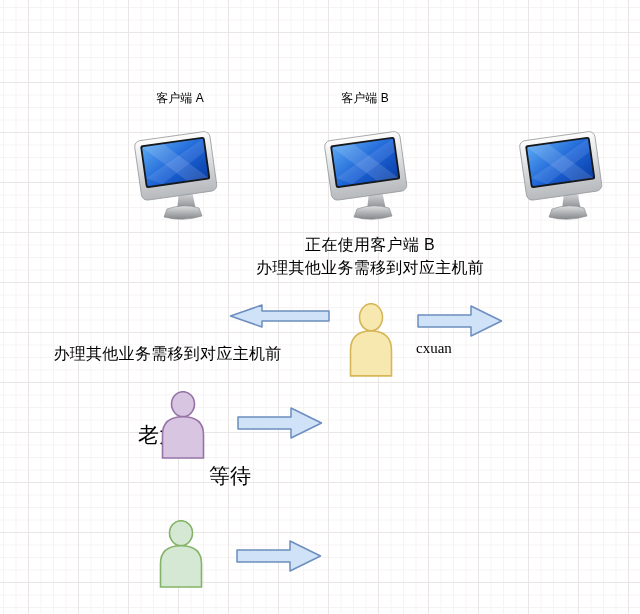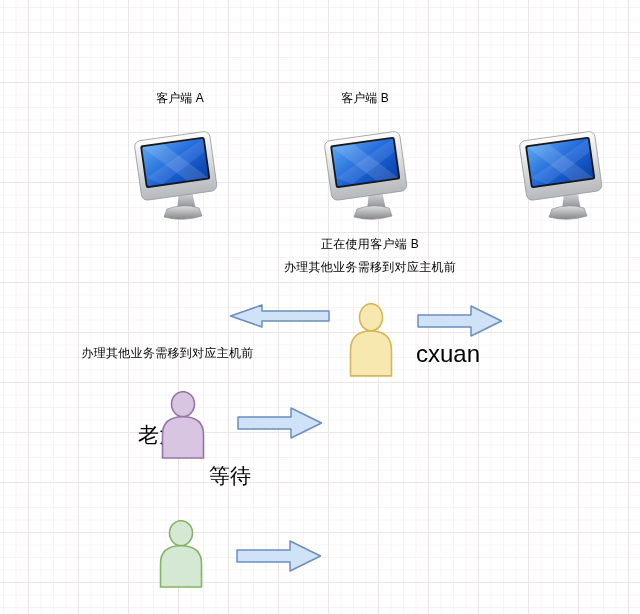--- a/index.html
+++ b/index.html
@@ -19,23 +19,23 @@
       linear-gradient(#f7f3f3 1px, transparent 1px),
       linear-gradient(90deg, #f7f3f3 1px, transparent 1px);
     background-size:50px 50px,50px 50px,12.5px 12.5px,12.5px 12.5px;
     background-position:0 32px,28px 0,0 7px,3px 0;
   }
   .abs{position:absolute;}
   .txt{white-space:nowrap;}
   .center{text-align:center;}
   .title{font-size:19px;letter-spacing:.5px;}
   .client-label{font-size:12px;}
-  .status{font-size:12px;line-height:23px;letter-spacing:.3px;}
+  .status{font-size:16px;line-height:23px;letter-spacing:.3px;}
   .name-label{font-size:21px;margin-left:48px;}
-  .name-label-lat{font-size:24px;}
+  .name-label-lat{font-size:15px;font-family:Liberation Serif, serif;}
   svg.person path, svg.person ellipse{stroke-width:1.6px;}
   svg.person.p-yellow path, svg.person.p-yellow ellipse{
     fill:var(--c-user-cxuan-fill,#F7E8B0); stroke:var(--c-user-cxuan-stroke,#D6B656);}
   svg.person.p-purple path, svg.person.p-purple ellipse{
     fill:var(--c-user-laodage-fill,#D8C5E2); stroke:var(--c-user-laodage-stroke,#9673A6);}
   svg.person.p-green path, svg.person.p-green ellipse{
     fill:var(--c-user-songsong-fill,#D5E8D4); stroke:var(--c-user-songsong-stroke,#82B366);}
   svg.arrow path{
     fill:var(--c-arrow-fill,#CFE2F7); stroke:var(--c-arrow-stroke,#6C8EBF);
     stroke-width:1.5px; stroke-linejoin:round;}

